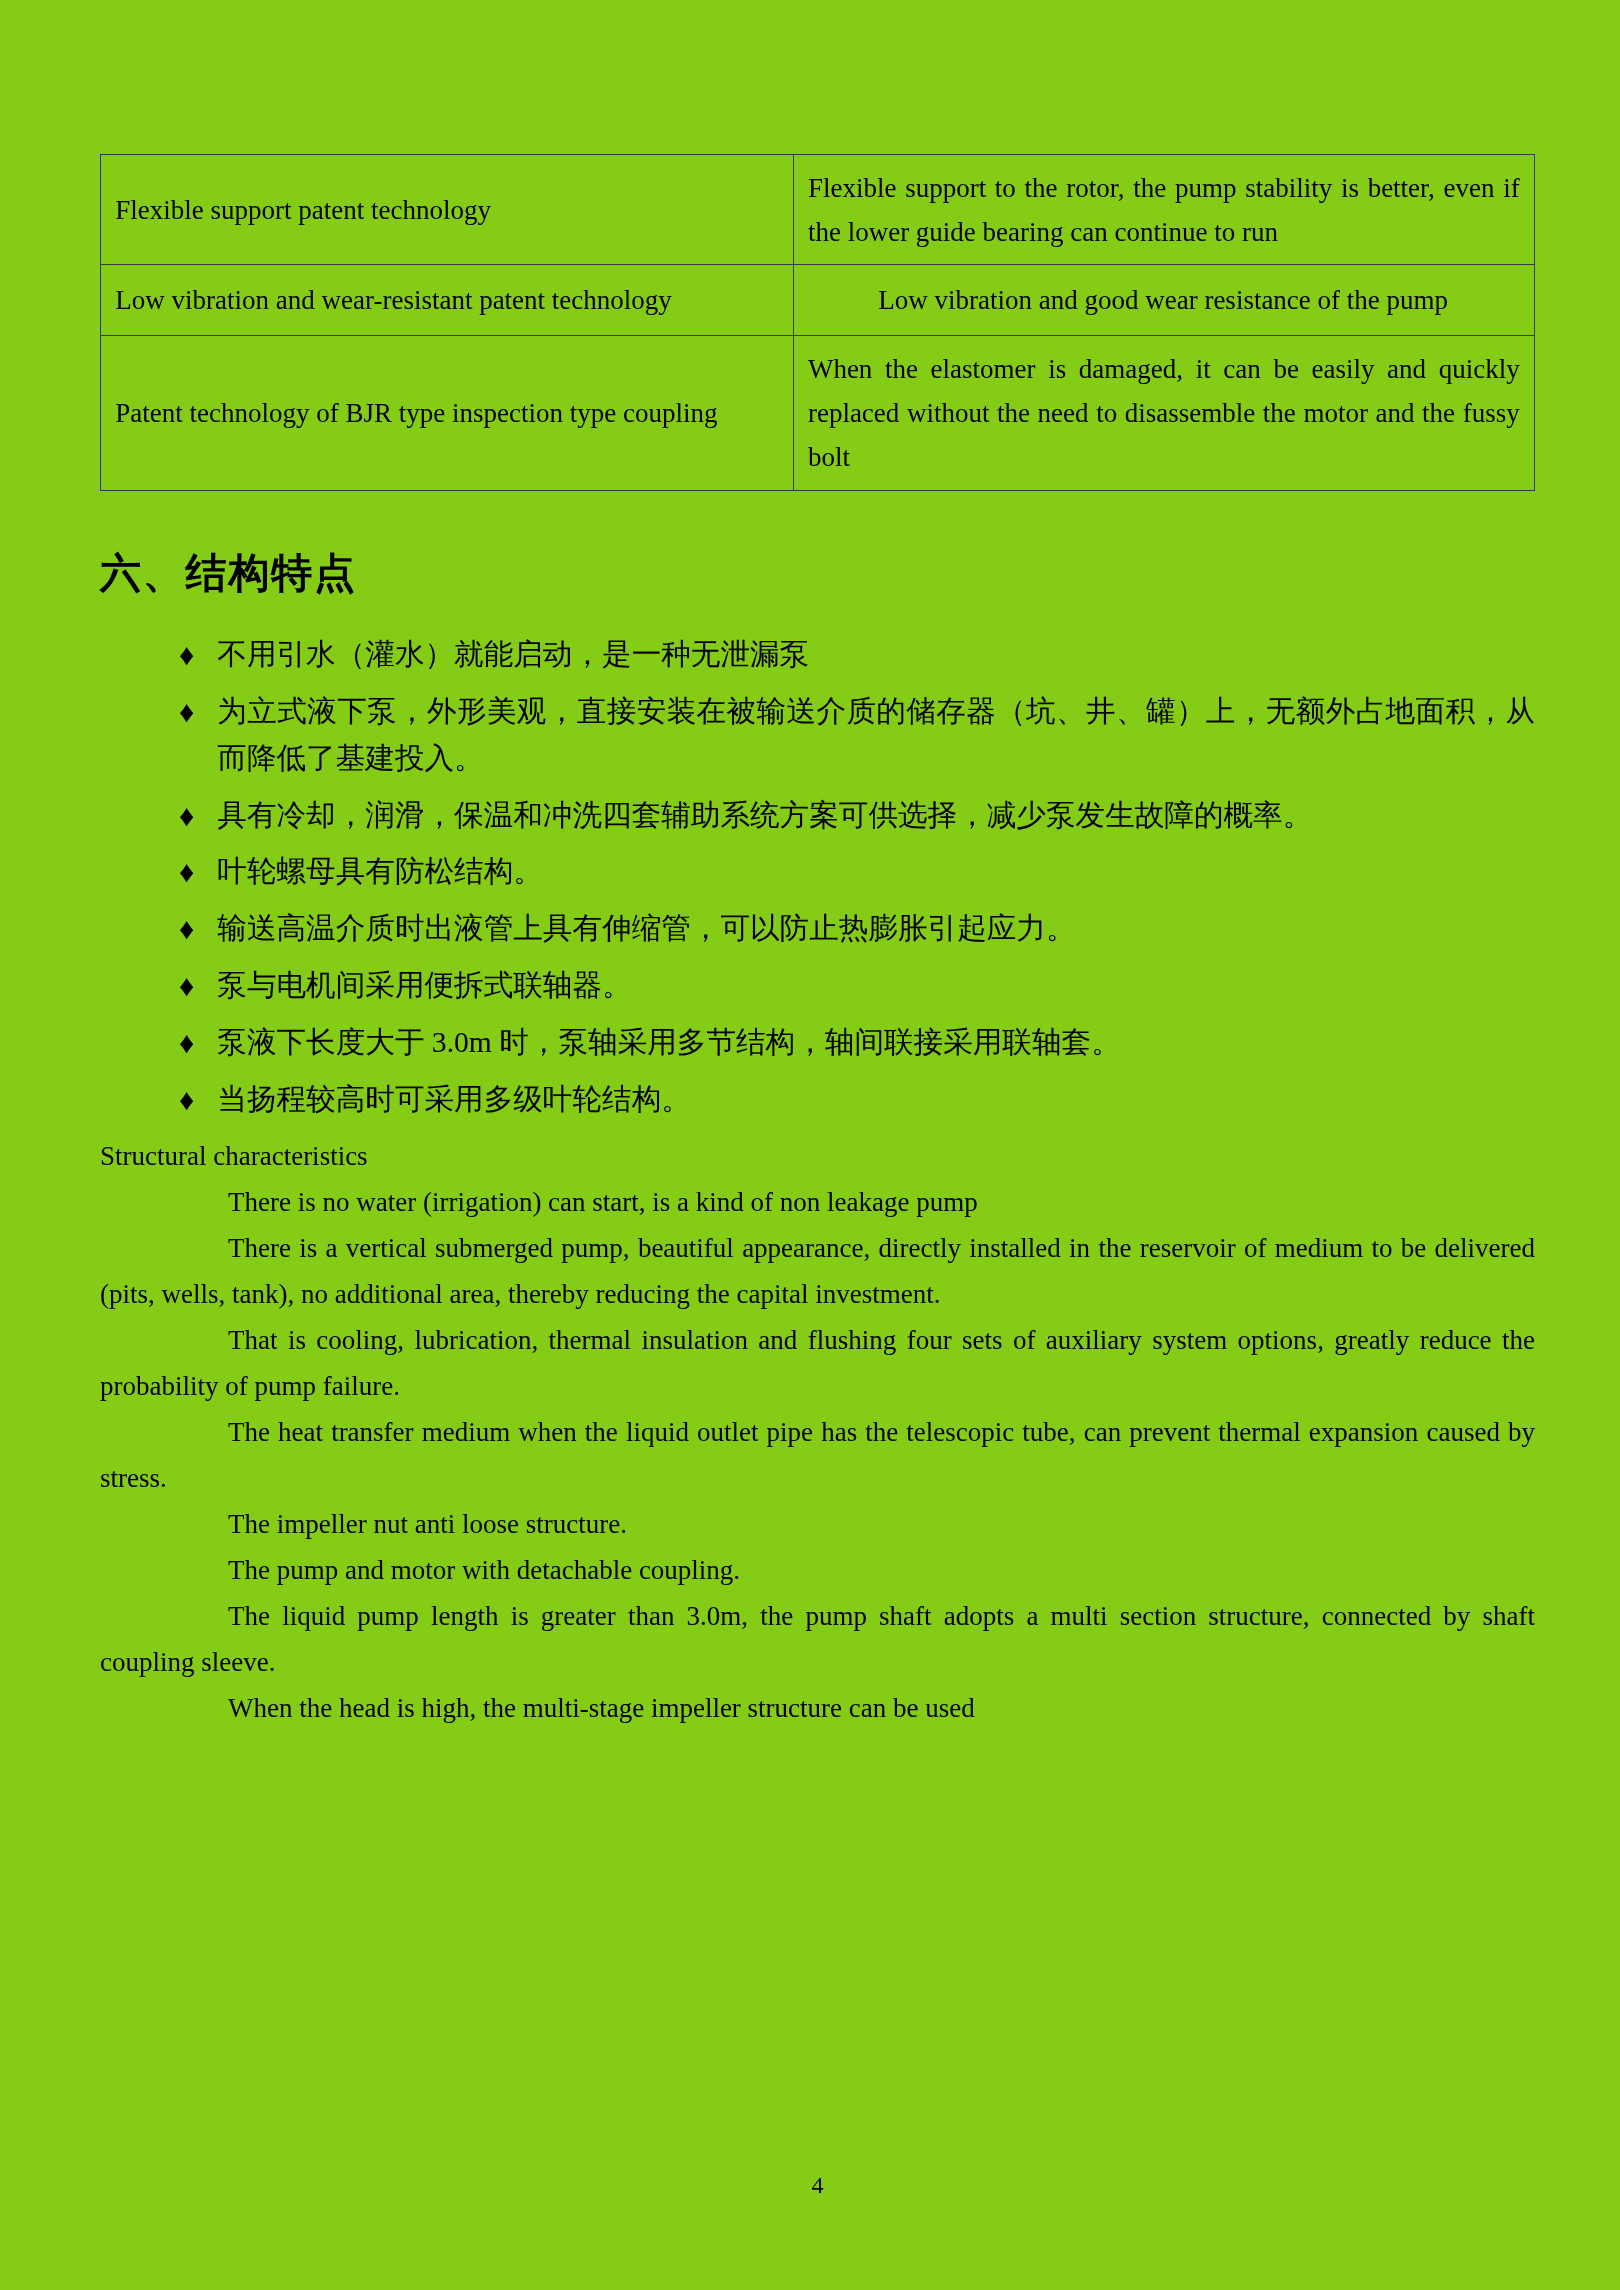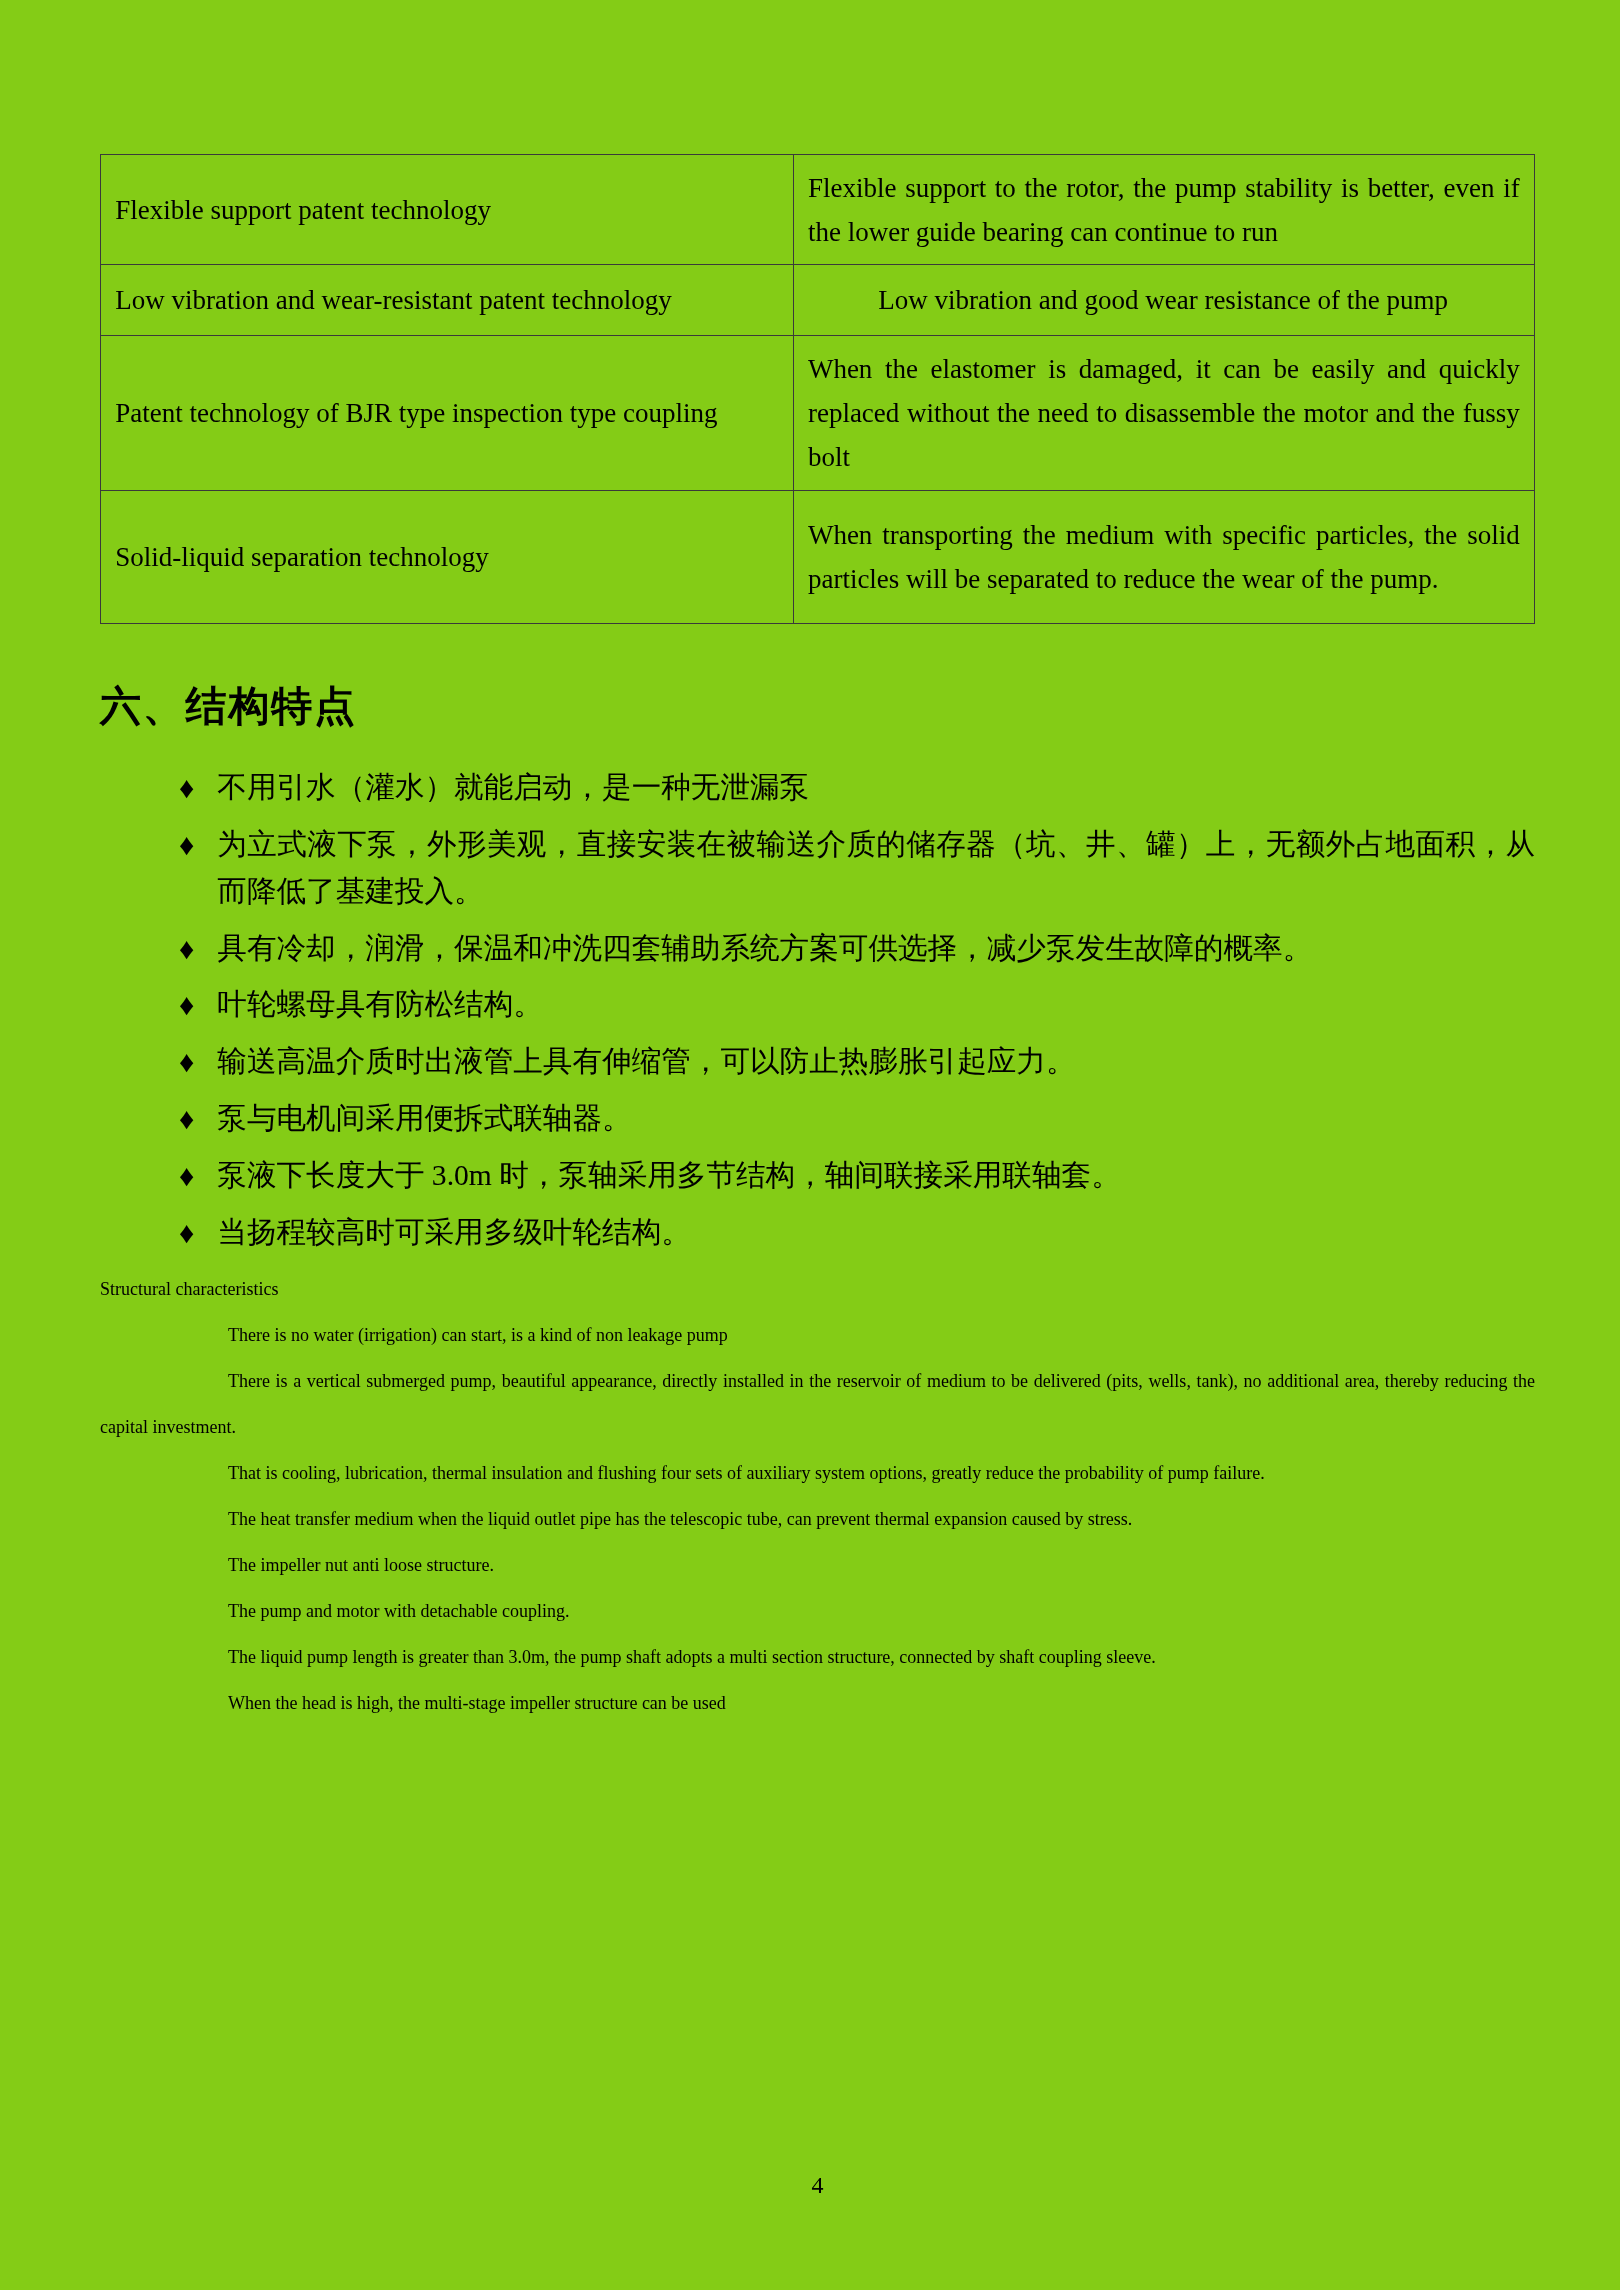--- a/index.html
+++ b/index.html
@@ -76,21 +76,21 @@
   }
   .feature-text {
     font-size: 29.6px;
     line-height: 47px;
     text-align: justify;
   }
 
   
   .english-block { margin-top: 7.2px; }
   .english-block p {
-    font-size: 18px;
+    font-size: 27px;
     line-height: 46px;
     text-align: justify;
     text-indent: 128px;
   }
   .english-block p.no-indent { text-indent: 0; }
 
   
   .page-number {
     position: absolute;
     top: 2171px;
@@ -113,24 +113,20 @@
           <td class="cell-feature">Flexible support patent technology</td>
           <td class="cell-desc">Flexible support to the rotor, the pump stability is better, even if the lower guide bearing can continue to run</td>
         </tr>
         <tr class="row-1">
           <td class="cell-feature">Low vibration and wear-resistant patent technology</td>
           <td class="cell-desc center">Low vibration and good wear resistance of the pump</td>
         </tr>
         <tr class="row-2">
           <td class="cell-feature">Patent technology of BJR type inspection type coupling</td>
           <td class="cell-desc">When the elastomer is damaged, it can be easily and quickly replaced without the need to disassemble the motor and the fussy bolt</td>
-        </tr>
-        <tr class="row-3">
-          <td class="cell-feature">Solid-liquid separation technology</td>
-          <td class="cell-desc">When transporting the medium with specific particles, the solid particles will be separated to reduce the wear of the pump.</td>
         </tr>
       </tbody>
     </table>
 
     <div class="section-heading">六、结构特点</div>
 
     <ul class="feature-list">
       <li>
         <span class="diamond">♦</span>
         <span class="feature-text">不用引水（灌水）就能启动，是一种无泄漏泵</span>

